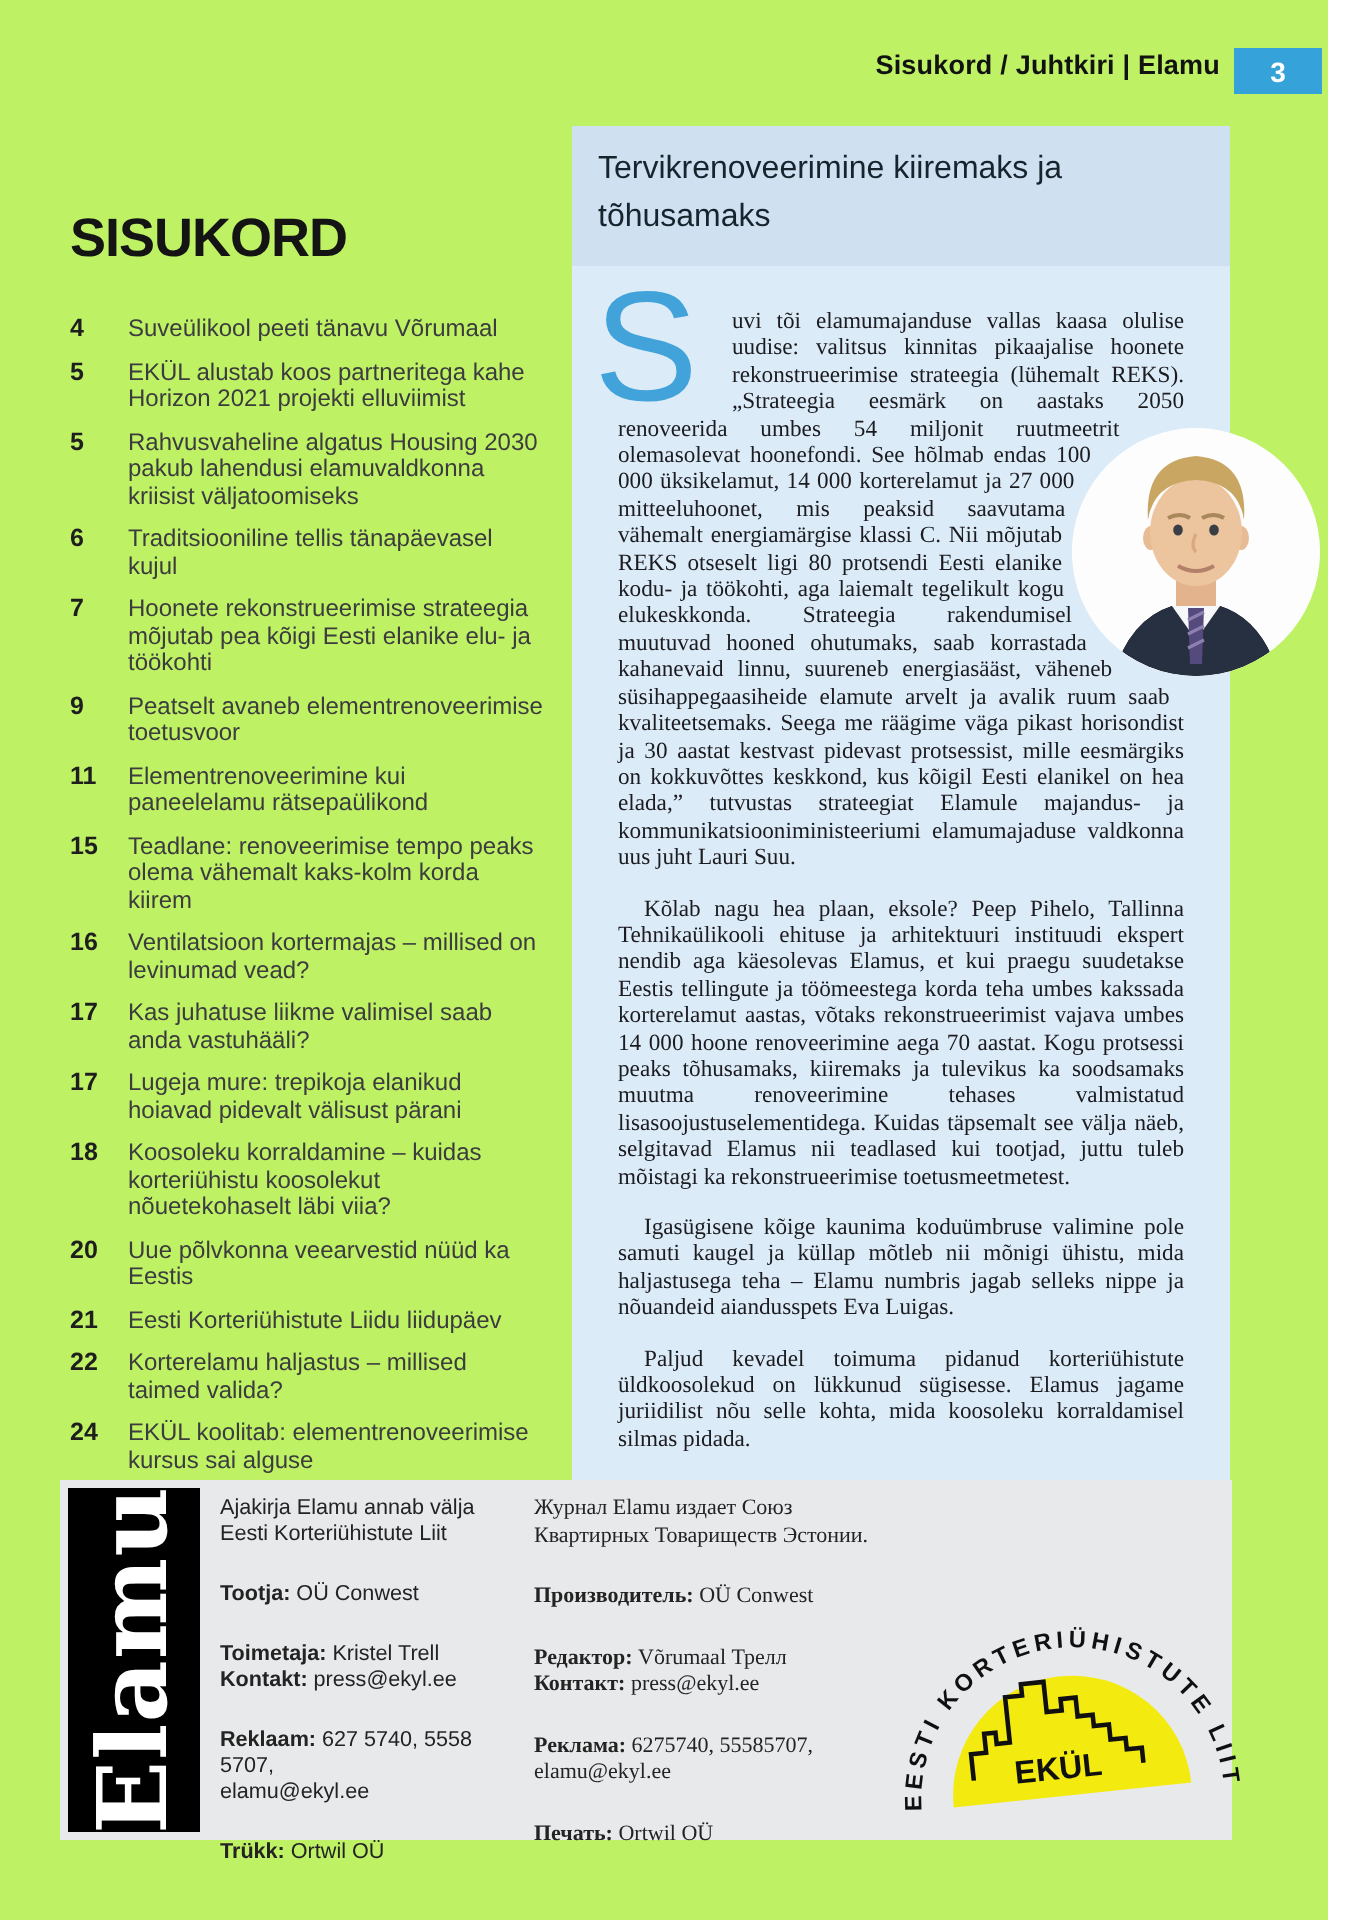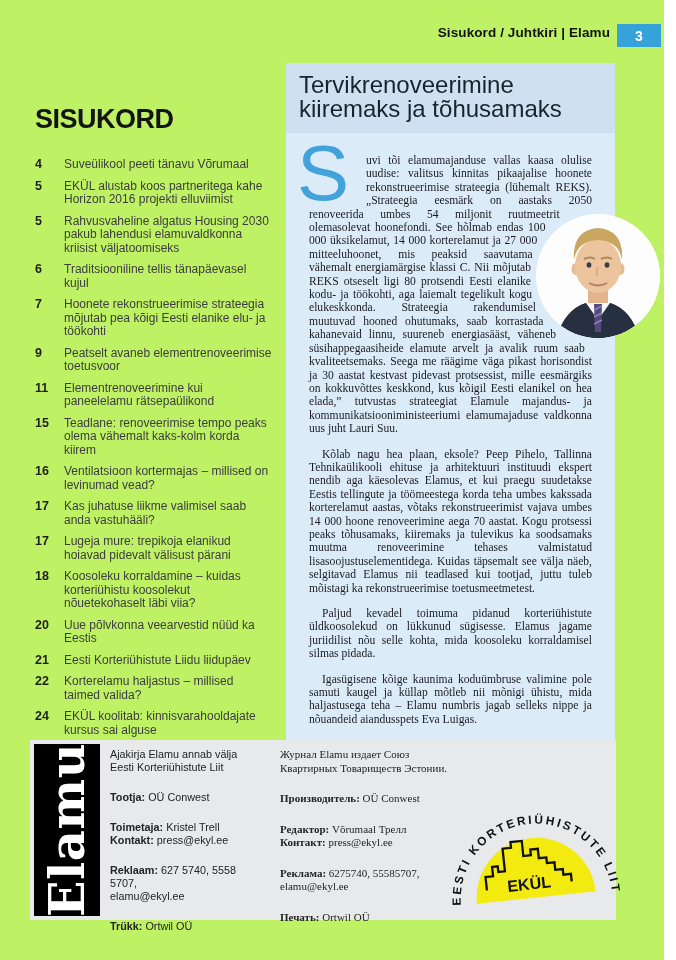--- a/index.html
+++ b/index.html
@@ -21,21 +21,21 @@
   
   .toc{position:absolute;left:35px;top:58px;width:237px;}
   .toc-title{font-size:27px;font-weight:800;letter-spacing:-0.5px;color:#141414;margin-top:46px;}
   .toc-list{margin-top:23px;display:grid;grid-template-columns:29px 1fr;
             row-gap:8px;font-size:12px;line-height:13.5px;color:#3c3c3e;}
   .toc-num{font-weight:bold;color:#1e1e1e;font-size:12.5px;}
 
   
   .editorial{position:absolute;left:286px;top:63px;width:329px;}
   .ed-title{background:var(--title-band);padding:10px 12px 12px 13px;
-            font-size:24px;line-height:24px;color:#17242e;}
+            font-size:16px;line-height:24px;color:#17242e;}
   .ed-body{background:var(--body-panel);padding:9px 11px 14px 11px;min-height:550px;
            font-family:"Liberation Serif",serif;font-size:11.6px;line-height:13.4px;
            text-align:justify;color:#1b1b20;}
   .dropcap{float:left;width:62px;height:56px;margin:2px 7px 1px 0;
            font-family:"Liberation Sans",sans-serif;font-size:78px;line-height:58px;
            color:var(--dropcap-blue);}
   .photo{float:right;width:124px;height:124px;border-radius:50%;background:#fff;
          margin:72px -56px 6px 10px;overflow:hidden;
          shape-outside:circle(67px at 62px 62px) border-box;}
   .photo svg{display:block;}
@@ -51,21 +51,21 @@
   .footer{position:absolute;left:30px;top:740px;width:586px;height:180px;
           background:var(--footer-gray);}
   .elamu-box{position:absolute;left:4px;top:4px;width:66px;height:172px;
              background:var(--logo-black);}
   .elamu-text{position:absolute;left:50%;top:50%;
               transform:translate(-50%,-50%) rotate(-90deg);
               font-family:"DejaVu Serif",serif;font-weight:bold;font-size:48px;
               color:#fff;white-space:nowrap;letter-spacing:0.5px;}
   .f-col{position:absolute;top:8px;font-size:10.8px;line-height:13px;color:#232323;}
   .f-col-et{left:80px;width:150px;font-family:"Liberation Sans",sans-serif;}
-  .f-col-ru{left:250px;width:190px;font-family:"Liberation Serif",serif;
+  .f-col-ru{left:237px;width:190px;font-family:"Liberation Serif",serif;
             font-size:11px;line-height:13.5px;}
   .f-block{margin-top:17px;}
   .f-label{font-weight:bold;}
   .stamp{position:absolute;left:412px;top:64px;width:180px;height:106px;
          transform:rotate(-6deg);}
 </style>
 </head>
 <body>
 
 <div class="page">
@@ -74,21 +74,21 @@
   <div class="pagenum">3</div>
 
   <aside class="toc">
     <div class="toc-title">SISUKORD</div>
     <div class="toc-list">
 
         <div class="toc-num">4</div>
         <div class="toc-item">Suveülikool peeti tänavu Võrumaal</div>
 
         <div class="toc-num">5</div>
-        <div class="toc-item">EKÜL alustab koos partneritega kahe Horizon 2016 projekti elluviimist</div>
+        <div class="toc-item">EKÜL alustab koos partneritega kahe Horizon 2021 projekti elluviimist</div>
 
         <div class="toc-num">5</div>
         <div class="toc-item">Rahvusvaheline algatus Housing 2030 pakub lahendusi elamuvaldkonna kriisist väljatoomiseks</div>
 
         <div class="toc-num">6</div>
         <div class="toc-item">Traditsiooniline tellis tänapäevasel kujul</div>
 
         <div class="toc-num">7</div>
         <div class="toc-item">Hoonete rekonstrueerimise strateegia mõjutab pea kõigi Eesti elanike elu- ja töökohti</div>
 
@@ -116,21 +116,21 @@
         <div class="toc-num">20</div>
         <div class="toc-item">Uue põlvkonna veearvestid nüüd ka Eestis</div>
 
         <div class="toc-num">21</div>
         <div class="toc-item">Eesti Korteriühistute Liidu liidupäev</div>
 
         <div class="toc-num">22</div>
         <div class="toc-item">Korterelamu haljastus – millised taimed valida?</div>
 
         <div class="toc-num">24</div>
-        <div class="toc-item">EKÜL koolitab: kinnisvarahooldajate kursus sai alguse</div>
+        <div class="toc-item">EKÜL koolitab: elementrenoveerimise kursus sai alguse</div>
       </div>
   </aside>
 
   <section class="editorial">
     <div class="ed-title">Tervikrenoveerimine kiiremaks ja tõhusamaks</div>
     <div class="ed-body">
 
       <div class="photo">
         <svg width="124" height="124" viewBox="0 0 124 124">
           <defs>
@@ -161,23 +161,23 @@
       </div>
 
       <div class="dropcap">S</div>
 
       <div class="paras">
 
           <p>uvi tõi elamumajanduse vallas kaasa olulise uudise: valitsus kinnitas pikaajalise hoonete rekonstrueerimise strateegia (lühemalt REKS). „Strateegia eesmärk on aastaks 2050 renoveerida umbes 54 miljonit ruutmeetrit olemasolevat hoonefondi. See hõlmab endas 100 000 üksikelamut, 14 000 korterelamut ja 27 000 mitteeluhoonet, mis peaksid saavutama vähemalt energiamärgise klassi C. Nii mõjutab REKS otseselt ligi 80 protsendi Eesti elanike kodu- ja töökohti, aga laiemalt tegelikult kogu elukeskkonda. Strateegia rakendumisel muutuvad hooned ohutumaks, saab korrastada kahanevaid linnu, suureneb energiasääst, väheneb süsihappegaasiheide elamute arvelt ja avalik ruum saab kvaliteetsemaks. Seega me räägime väga pikast horisondist ja 30 aastat kestvast pidevast protsessist, mille eesmärgiks on kokkuvõttes keskkond, kus kõigil Eesti elanikel on hea elada,” tutvustas strateegiat Elamule majandus- ja kommunikatsiooniministeeriumi elamumajaduse valdkonna uus juht Lauri Suu.</p>
 
           <p>Kõlab nagu hea plaan, eksole? Peep Pihelo, Tallinna Tehnikaülikooli ehituse ja arhitektuuri instituudi ekspert nendib aga käesolevas Elamus, et kui praegu suudetakse Eestis tellingute ja töömeestega korda teha umbes kakssada korterelamut aastas, võtaks rekonstrueerimist vajava umbes 14 000 hoone renoveerimine aega 70 aastat. Kogu protsessi peaks tõhusamaks, kiiremaks ja tulevikus ka soodsamaks muutma renoveerimine tehases valmistatud lisasoojustuselementidega. Kuidas täpsemalt see välja näeb, selgitavad Elamus nii teadlased kui tootjad, juttu tuleb mõistagi ka rekonstrueerimise toetusmeetmetest.</p>
 
+          <p>Igasügisene kõige kaunima koduümbruse valimine pole samuti kaugel ja küllap mõtleb nii mõnigi ühistu, mida haljastusega teha – Elamu numbris jagab selleks nippe ja nõuandeid aiandusspets Eva Luigas.</p>
+
           <p>Paljud kevadel toimuma pidanud korteriühistute üldkoosolekud on lükkunud sügisesse. Elamus jagame juriidilist nõu selle kohta, mida koosoleku korraldamisel silmas pidada.</p>
-
-          <p>Igasügisene kõige kaunima koduümbruse valimine pole samuti kaugel ja küllap mõtleb nii mõnigi ühistu, mida haljastusega teha – Elamu numbris jagab selleks nippe ja nõuandeid aiandusspets Eva Luigas.</p>
         </div>
 
       <div class="sig-name">URMAS MARDI,</div>
       <div class="sig-role">EKÜLi juhatuse liige</div>
     </div>
   </section>
 
   <footer class="footer">
 
     <div class="elamu-box">

